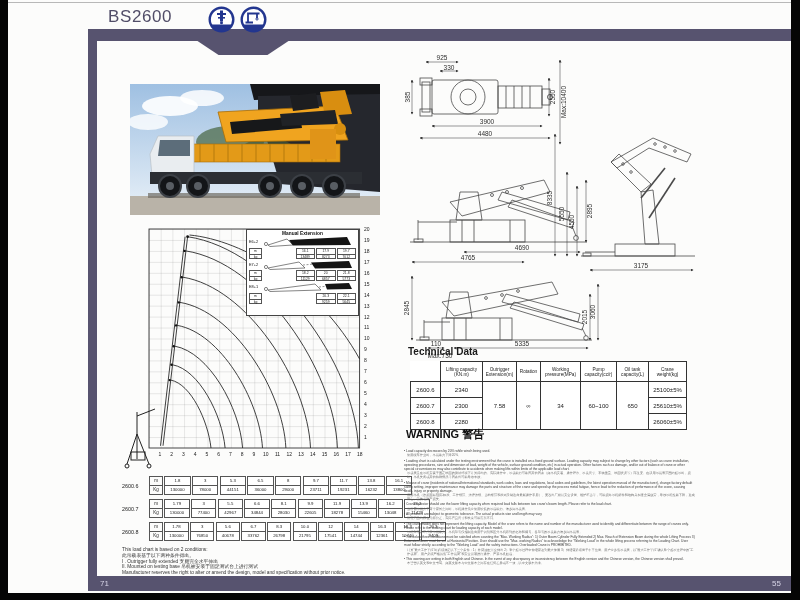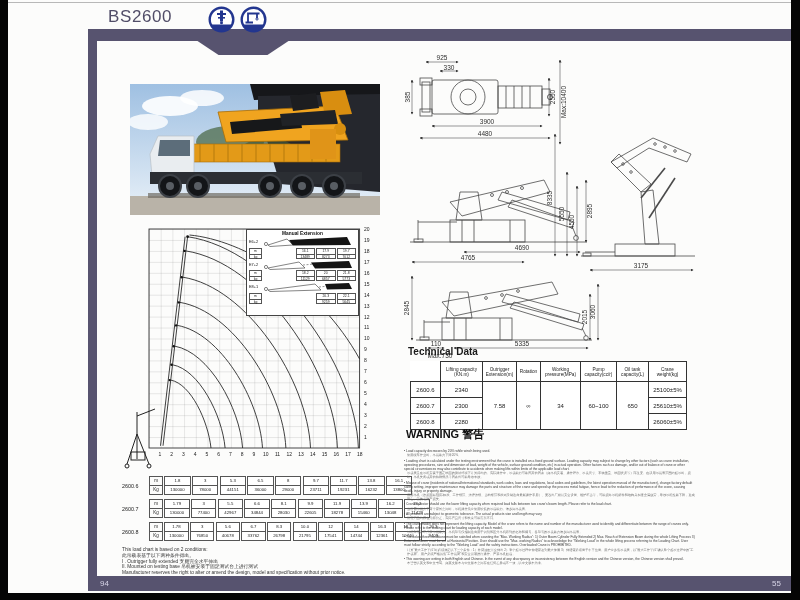--- a/index.html
+++ b/index.html
@@ -707,16 +707,16 @@
       <div class="w-en">The below three conditions must be satisfied when counting the “Max. Working Radius”: 1) Outer Boom Cylinder Fully Extended 2) Max. Reach of Extension Boom during the whole Lifting Process 3) Extension Boom must be set at Horizontal Position. User should use the “Max. working Radius” to acknowledge the “Working Load” in the whole lifting process referring to the Loading Chart. User must follow strictly according to the “Working Load” and the safety instructions. Overloaded Crane is PROHIBITED.</div>
       <div class="w-zh">计算“最大工作半径”时必须满足以下三个条件：1）外臂油缸完全伸出 2）整个起吊过程中伸缩臂达到最大伸展 3）伸缩臂必须置于水平位置。用户应参照吊载表，以“最大工作半径”确认整个起吊过程中的“工作载荷”。用户必须严格按照“工作载荷”和安全说明进行操作。严禁吊机超载。</div>
     </div>
       <div class="w-item">
       <div class="w-en">This warning are writing in both English and Chinese. In the event of any discrepancy or inconsistency between the English version and the Chinese version, the Chinese version shall prevail.</div>
       <div class="w-zh">本警告以英文和中文书写。如英文版本与中文版本之间存在任何差异或不一致，以中文版本为准。</div>
     </div>
     </div>
 
   <div class="abs footer"></div>
-  <div class="abs pagenum" style="left:100px">94</div>
+  <div class="abs pagenum" style="left:100px">71</div>
   <div class="abs pagenum" style="left:772px">55</div>
 
 </div>
 
 </body></html>

